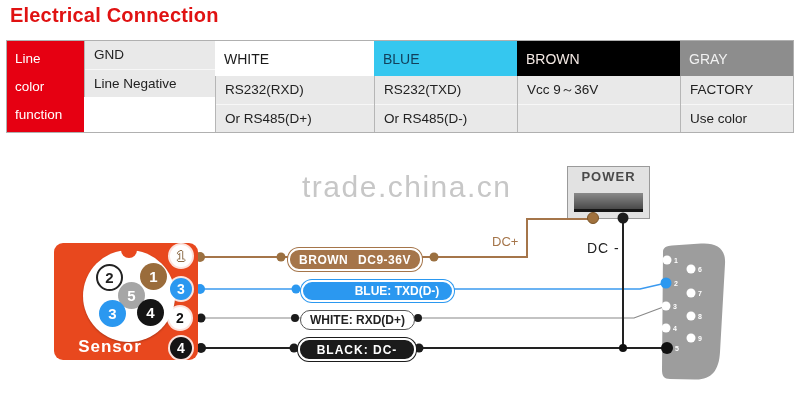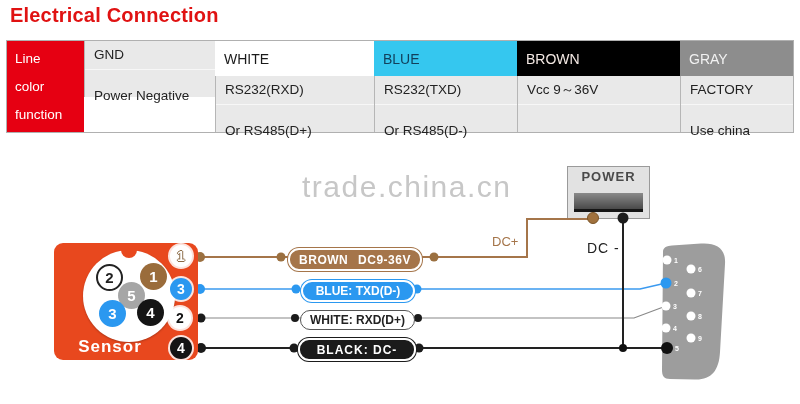--- a/index.html
+++ b/index.html
@@ -10,21 +10,21 @@
   .title{position:absolute;left:10px;top:4px;font-size:20px;font-weight:bold;color:#e01212;letter-spacing:.2px;}
 
   
   .tbl{position:absolute;left:6px;top:40px;width:786px;height:91px;display:flex;
        border:1px solid #b0b0b0;box-sizing:content-box;font-size:13.5px;}
   .lcf{width:77px;background:#e60012;color:#fff;display:flex;flex-direction:column;
        justify-content:space-around;padding:4px 0 4px 8px;box-sizing:border-box;}
   .col{display:flex;flex-direction:column;}
   .col .hdr{height:35px;display:flex;align-items:center;padding-left:9px;font-size:14px;box-sizing:border-box;}
   .col .bdy{height:56px;background:#e9e9e9;color:#222;display:flex;flex-direction:column;box-sizing:border-box;
-            border-left:1px solid #b6b6b6;gap:12px;}
+            border-left:1px solid #b6b6b6;}
   .col:first-of-type .bdy{border-left:none;}
   .bdy .ln{height:28px;line-height:28px;padding-left:9px;white-space:nowrap;}
   .bdy .ln:first-child{border-bottom:1px solid #f7f7f7;}
   .w-black{width:131px;} .w-white{width:159px;} .w-blue{width:143px;} .w-brown{width:163px;} .w-gray{width:113px;}
   .hdr-black{background:#1a1a1a;color:#fff;}
   .hdr-white{background:#ffffff;color:#1a1a1a;}
   .hdr-blue{background:#35c7ef;color:#12405c;}
   .hdr-brown{background:#000000;color:#f4e9e4;}
   .hdr-gray{background:#8d8d8d;color:#f2f2f2;}
 
@@ -69,42 +69,42 @@
   .pin-e3{left:116px;top:35px;background:#2b98f0;color:#fff;}
   .pin-e2{left:115px;top:64px;background:#fff;color:#111;}
   .pin-e4{left:116px;top:94px;background:#141414;color:#fff;}
 
   
   .pill{position:absolute;height:18px;border-radius:11px;display:flex;align-items:center;justify-content:center;
         font-size:12px;font-weight:bold;z-index:2;white-space:nowrap;box-sizing:content-box;}
   .pill-brown{left:288px;top:248px;width:130px;height:19px;background:#a5754a;color:#fff;
               border:2px solid #fff;box-shadow:0 0 0 1px #a5754a;word-spacing:6px;letter-spacing:.5px;}
   .pill-blue{left:301px;top:280px;width:110px;background:#2b98f0;color:#fff;
-             border:2px solid #fff;box-shadow:0 0 0 1px #2b98f0;}
+             border:2px solid #fff;box-shadow:0 0 0 1px #2b98f0;padding-left:39px;}
   .pill-white{left:300px;top:310px;width:113px;background:#fff;color:#222;border:1px solid #555;}
   .pill-black{left:298px;top:338px;width:114px;height:19px;background:#1b1b1b;color:#fff;
               border:2px solid #fff;box-shadow:0 0 0 1px #1b1b1b;letter-spacing:1px;}
 </style>
 </head>
 <body>
 
 <div id="stage">
 
   <div class="title">Electrical Connection</div>
 
   <div class="tbl">
     <div class="lcf">
       <span>Line</span>
       <span>color</span>
       <span>function</span>
     </div>
     <div class="col w-black">
       <div class="bdy">
         <div class="ln">GND</div>
-        <div class="ln">Power Negative</div>
+        <div class="ln">Line Negative</div>
       </div>
     </div>
     <div class="col w-white">
       <div class="hdr hdr-white">WHITE</div>
       <div class="bdy">
         <div class="ln">RS232(RXD)</div>
         <div class="ln">Or RS485(D+)</div>
       </div>
     </div>
     <div class="col w-blue">
@@ -117,21 +117,21 @@
     <div class="col w-brown">
       <div class="hdr hdr-brown">BROWN</div>
       <div class="bdy">
         <div class="ln">Vcc 9～36V</div>
       </div>
     </div>
     <div class="col w-gray">
       <div class="hdr hdr-gray">GRAY</div>
       <div class="bdy">
         <div class="ln">FACTORY</div>
-        <div class="ln">Use china</div>
+        <div class="ln">Use color</div>
       </div>
     </div>
   </div>
 
   <div class="watermark">trade.china.cn</div>
 
   <div class="power">
     <div class="plabel">POWER</div>
     <div class="pbar"></div>
   </div>

